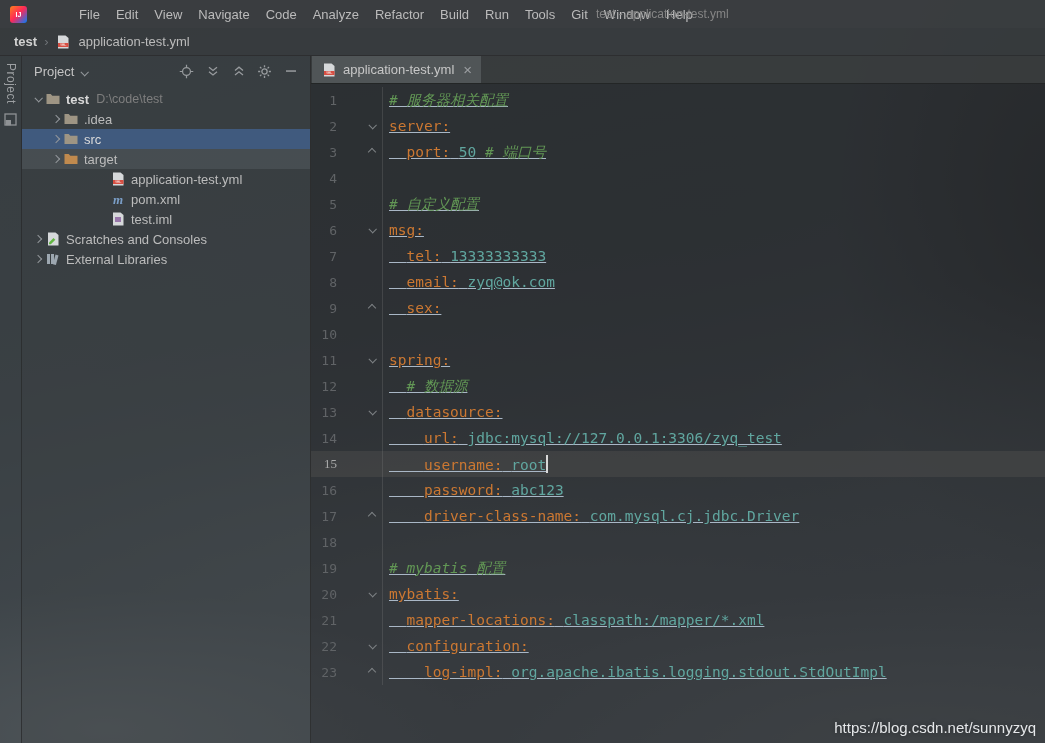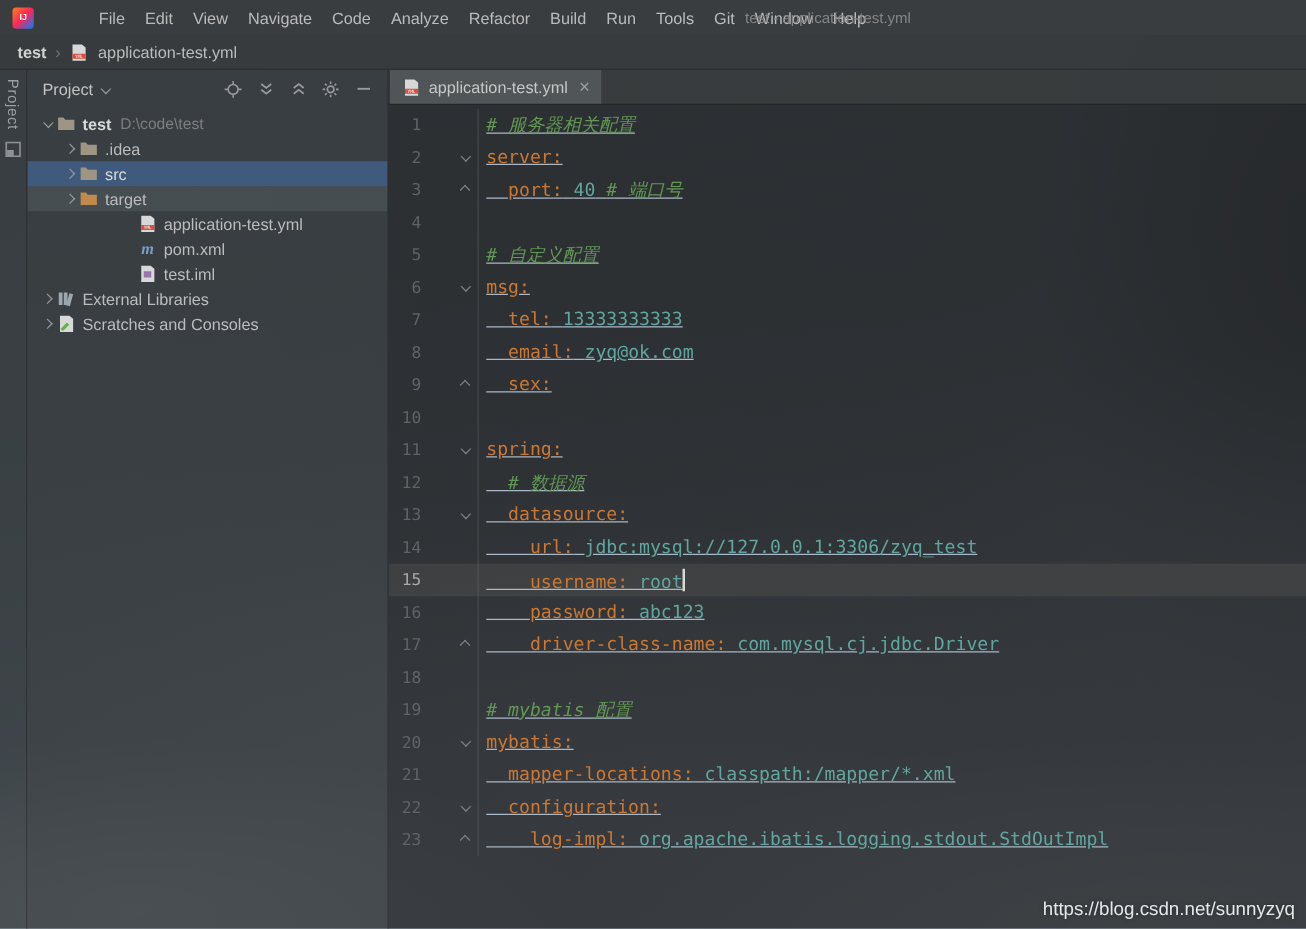--- a/index.html
+++ b/index.html
@@ -71,21 +71,21 @@
   .tab{ display:flex; align-items:center; gap:6px; padding:0 9px; background:rgba(81,86,88,0.95);
     color:#c7c7c7; font-size:13px; cursor:pointer; border-right:1px solid rgba(40,42,43,0.6); }
   .tab .tab-icon{ width:16px; height:16px; display:flex; align-items:center; }
   .tab-close{ color:#9b9ea1; font-size:15px; line-height:1; margin-left:3px; cursor:pointer; }
 
   .code{ flex:1; position:relative; font-family:"DejaVu Sans Mono","Liberation Mono",monospace;
     font-size:14.5px; padding-top:3px; overflow:hidden; }
   .code-line{ height:26px; display:flex; align-items:center; white-space:pre; }
   .code-line.current{ background:rgba(74,74,74,0.55); }
   .line-num{ width:26px; text-align:right; color:#606366; font-size:13px; flex-shrink:0; }
-  .code-line.current .line-num{ color:#a9a9a9; }
+  .code-line.current .line-num{ color:#a9a9a9;font-family:Liberation Serif, serif; }
   .fold-col{ width:46px; flex-shrink:0; align-self:stretch; border-right:1px solid rgba(125,125,125,0.28);
     display:flex; align-items:center; justify-content:flex-end; padding-right:7px; }
   .line-text{ padding-left:6px; color:var(--text);text-decoration:underline; }
   .tok-key{ color:var(--accent_key); }
   .tok-val{ color:var(--accent_value); }
   .tok-comment{ color:var(--accent_comment); font-style:italic; }
   .tok-plain{ color:var(--text); }
   .caret{ display:inline-block; width:1.5px; height:18px; background:#d8d8d8; vertical-align:-3px;
     animation:blink 1.06s step-end infinite; }
   @keyframes blink{ 0%,49%{opacity:1} 50%,100%{opacity:0} }
@@ -266,40 +266,40 @@
               </svg>
             </span>
             <span class="tree-label">test.iml</span>
           </div>
           <div class="tree-row" style="padding-left: 8px;">
             <span class="tree-arrow">
               <span class="chev right"></span>
             </span>
             <span class="tree-icon">
               <svg width="16" height="16" viewBox="0 0 16 16">
+                <path d="M3 1.5h7.5L13.5 4v10.5H3z" fill="#d6d8da"></path>
+                <path d="M4 11.5l4.5-4.5 1.8 1.8-4.5 4.5H4z" fill="#62b543"></path>
+              </svg>
+            </span>
+            <span class="tree-label">Scratches and Consoles</span>
+          </div>
+          <div class="tree-row" style="padding-left: 8px;">
+            <span class="tree-arrow">
+              <span class="chev right"></span>
+            </span>
+            <span class="tree-icon">
+              <svg width="16" height="16" viewBox="0 0 16 16">
                 <g fill="#9da7b0">
                   <rect x="2" y="3" width="3" height="10"></rect>
                   <rect x="6" y="3" width="3" height="10"></rect>
                   <path d="M10.5 3.6l3 .8-2.6 9.6-3-.8z"></path>
                 </g>
               </svg>
             </span>
             <span class="tree-label">External Libraries</span>
-          </div>
-          <div class="tree-row" style="padding-left: 8px;">
-            <span class="tree-arrow">
-              <span class="chev right"></span>
-            </span>
-            <span class="tree-icon">
-              <svg width="16" height="16" viewBox="0 0 16 16">
-                <path d="M3 1.5h7.5L13.5 4v10.5H3z" fill="#d6d8da"></path>
-                <path d="M4 11.5l4.5-4.5 1.8 1.8-4.5 4.5H4z" fill="#62b543"></path>
-              </svg>
-            </span>
-            <span class="tree-label">Scratches and Consoles</span>
           </div>
         </div>
     </section>
 
     <section class="editor">
       <div class="tabbar">
         <div class="tab">
           <span class="tab-icon" id="tab-file-icon">
               <svg width="16" height="16" viewBox="0 0 16 16">
                 <path d="M3 1.5h7.5L13.5 4v10.5H3z" fill="#d6d8da"></path>
@@ -307,21 +307,21 @@
                 <text x="8.2" y="12.2" font-size="3.6" text-anchor="middle" fill="#fff" font-family="monospace">YML</text>
               </svg>
             </span>
           <span>application-test.yml</span>
           <span class="tab-close">×</span>
         </div>
       </div>
       <div class="code" id="code">
           <div class="code-line"><span class="line-num">1</span><span class="fold-col"></span><span class="line-text"><span class="tok-comment"># 服务器相关配置</span></span></div>
           <div class="code-line"><span class="line-num">2</span><span class="fold-col"><span class="chev down"></span></span><span class="line-text"><span class="tok-key">server:</span></span></div>
-          <div class="code-line"><span class="line-num">3</span><span class="fold-col"><span class="chev up"></span></span><span class="line-text"><span class="tok-plain">  </span><span class="tok-key">port:</span><span class="tok-plain"> </span><span class="tok-val">40</span><span class="tok-plain"> </span><span class="tok-comment"># 端口号</span></span></div>
+          <div class="code-line"><span class="line-num">3</span><span class="fold-col"><span class="chev up"></span></span><span class="line-text"><span class="tok-plain">  </span><span class="tok-key">port:</span><span class="tok-plain"> </span><span class="tok-val">50</span><span class="tok-plain"> </span><span class="tok-comment"># 端口号</span></span></div>
           <div class="code-line"><span class="line-num">4</span><span class="fold-col"></span><span class="line-text"></span></div>
           <div class="code-line"><span class="line-num">5</span><span class="fold-col"></span><span class="line-text"><span class="tok-comment"># 自定义配置</span></span></div>
           <div class="code-line"><span class="line-num">6</span><span class="fold-col"><span class="chev down"></span></span><span class="line-text"><span class="tok-key">msg:</span></span></div>
           <div class="code-line"><span class="line-num">7</span><span class="fold-col"></span><span class="line-text"><span class="tok-plain">  </span><span class="tok-key">tel:</span><span class="tok-plain"> </span><span class="tok-val">13333333333</span></span></div>
           <div class="code-line"><span class="line-num">8</span><span class="fold-col"></span><span class="line-text"><span class="tok-plain">  </span><span class="tok-key">email:</span><span class="tok-plain"> </span><span class="tok-val">zyq@ok.com</span></span></div>
           <div class="code-line"><span class="line-num">9</span><span class="fold-col"><span class="chev up"></span></span><span class="line-text"><span class="tok-plain">  </span><span class="tok-key">sex:</span></span></div>
           <div class="code-line"><span class="line-num">10</span><span class="fold-col"></span><span class="line-text"></span></div>
           <div class="code-line"><span class="line-num">11</span><span class="fold-col"><span class="chev down"></span></span><span class="line-text"><span class="tok-key">spring:</span></span></div>
           <div class="code-line"><span class="line-num">12</span><span class="fold-col"></span><span class="line-text"><span class="tok-plain">  </span><span class="tok-comment"># 数据源</span></span></div>
           <div class="code-line"><span class="line-num">13</span><span class="fold-col"><span class="chev down"></span></span><span class="line-text"><span class="tok-plain">  </span><span class="tok-key">datasource:</span></span></div>

